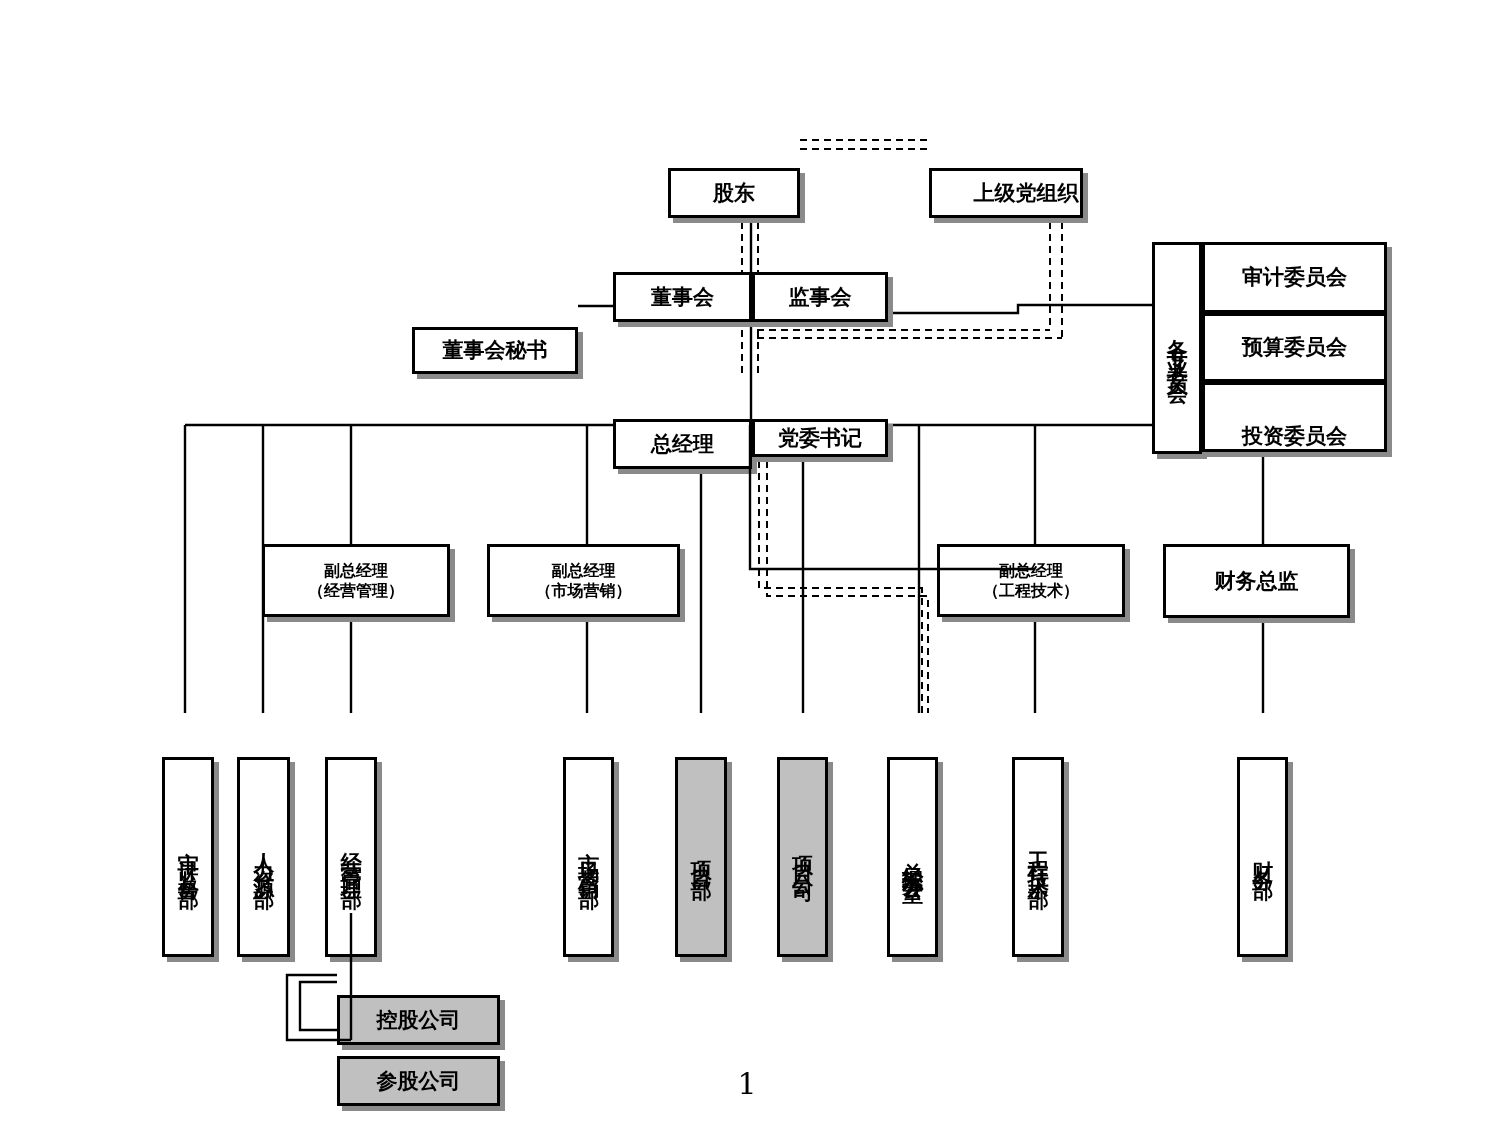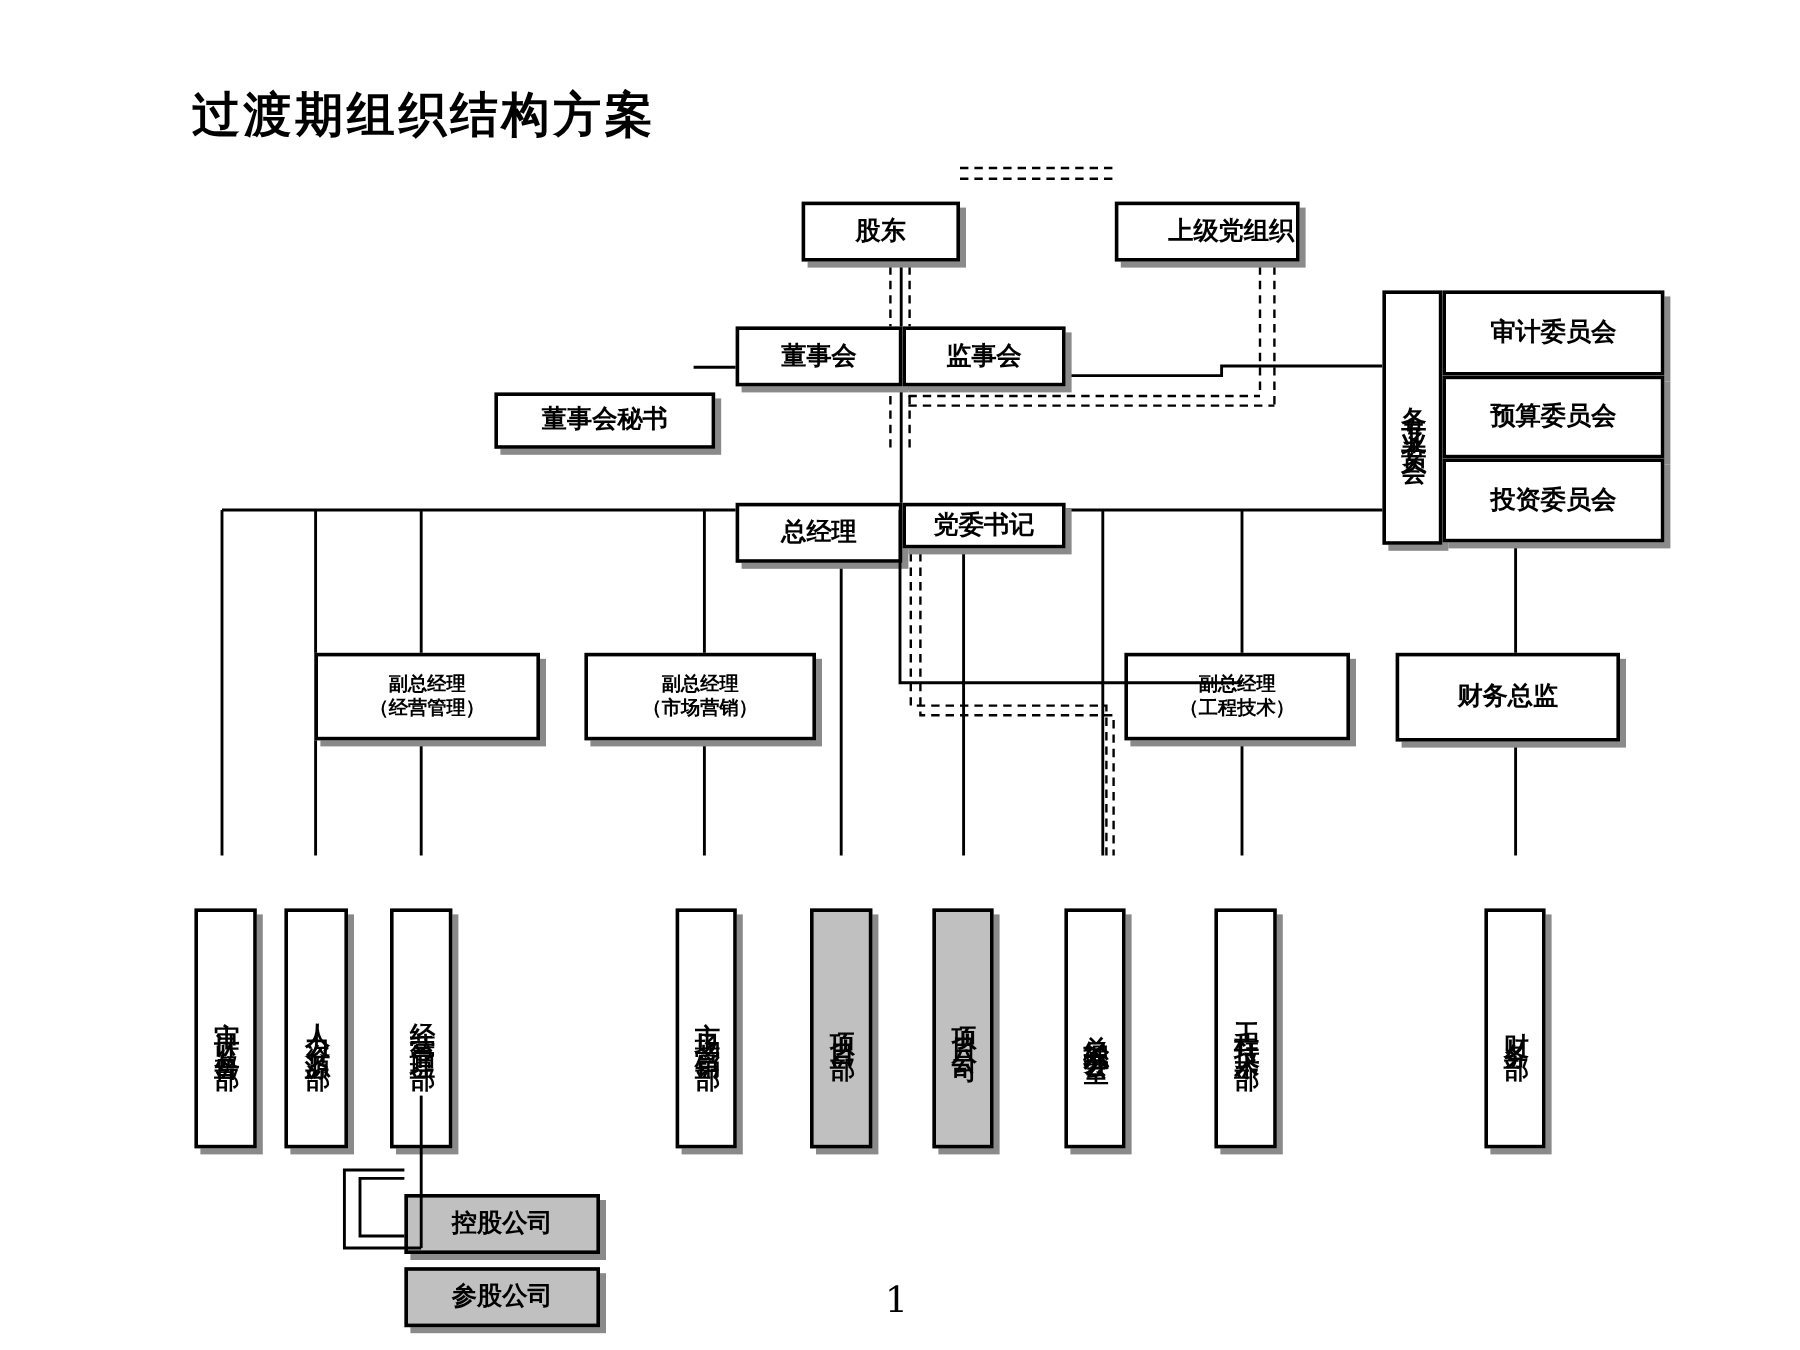--- a/index.html
+++ b/index.html
@@ -60,33 +60,33 @@
       </div>
       <div class="box" style="left: 929px; top: 124px; width: 154px; height: 50px; padding-left: 40px;">
         <span>上级党组织</span>
       </div>
       <div class="box" style="left: 613px; top: 228px; width: 139px; height: 50px;">
         <span>董事会</span>
       </div>
       <div class="box" style="left: 752px; top: 228px; width: 136px; height: 50px;">
         <span>监事会</span>
       </div>
-      <div class="box" style="left: 412px; top: 283px; width: 184px; height: 47px;">
+      <div class="box" style="left: 412px; top: 283px; width: 166px; height: 47px;">
         <span>董事会秘书</span>
       </div>
       <div class="box vtext" style="left: 1152px; top: 198px; width: 50px; height: 212px;">
         <span>各专业委员会</span>
       </div>
       <div class="box" style="left: 1202px; top: 198px; width: 185px; height: 71px;">
         <span>审计委员会</span>
       </div>
       <div class="box" style="left: 1202px; top: 269px; width: 185px; height: 69px;">
         <span>预算委员会</span>
       </div>
-      <div class="box" style="left: 1202px; top: 338px; width: 185px; height: 70px;">
+      <div class="box" style="left: 1202px; top: 338px; width: 185px; height: 70px; align-items: flex-end;">
         <span>投资委员会</span>
       </div>
       <div class="box" style="left: 613px; top: 375px; width: 139px; height: 50px;">
         <span>总经理</span>
       </div>
       <div class="box" style="left: 752px; top: 375px; width: 136px; height: 38px;">
         <span>党委书记</span>
       </div>
       <div class="box two-line" style="left: 262px; top: 500px; width: 188px; height: 73px;">
         <span>副总经理
@@ -136,15 +136,14 @@
       <div class="box shaded" style="left: 337px; top: 1012px; width: 163px; height: 50px;">
         <span>参股公司</span>
       </div>
     </div>
   <svg id="edges-over" class="edge-layer">
       <polyline points="750,425 750,569 1035,569" class="edge"></polyline>
       <polyline points="351,913 351,1040" class="edge"></polyline>
       <polyline points="337,975 287,975 287,1040 351,1040" class="edge"></polyline>
       <polyline points="337,982 300,982 300,1030 337,1030" class="edge"></polyline>
     </svg>
-  <div class="title">过渡期组织结构方案</div>
   <div class="page-number">1</div>
 </div>
 
 </body></html>

